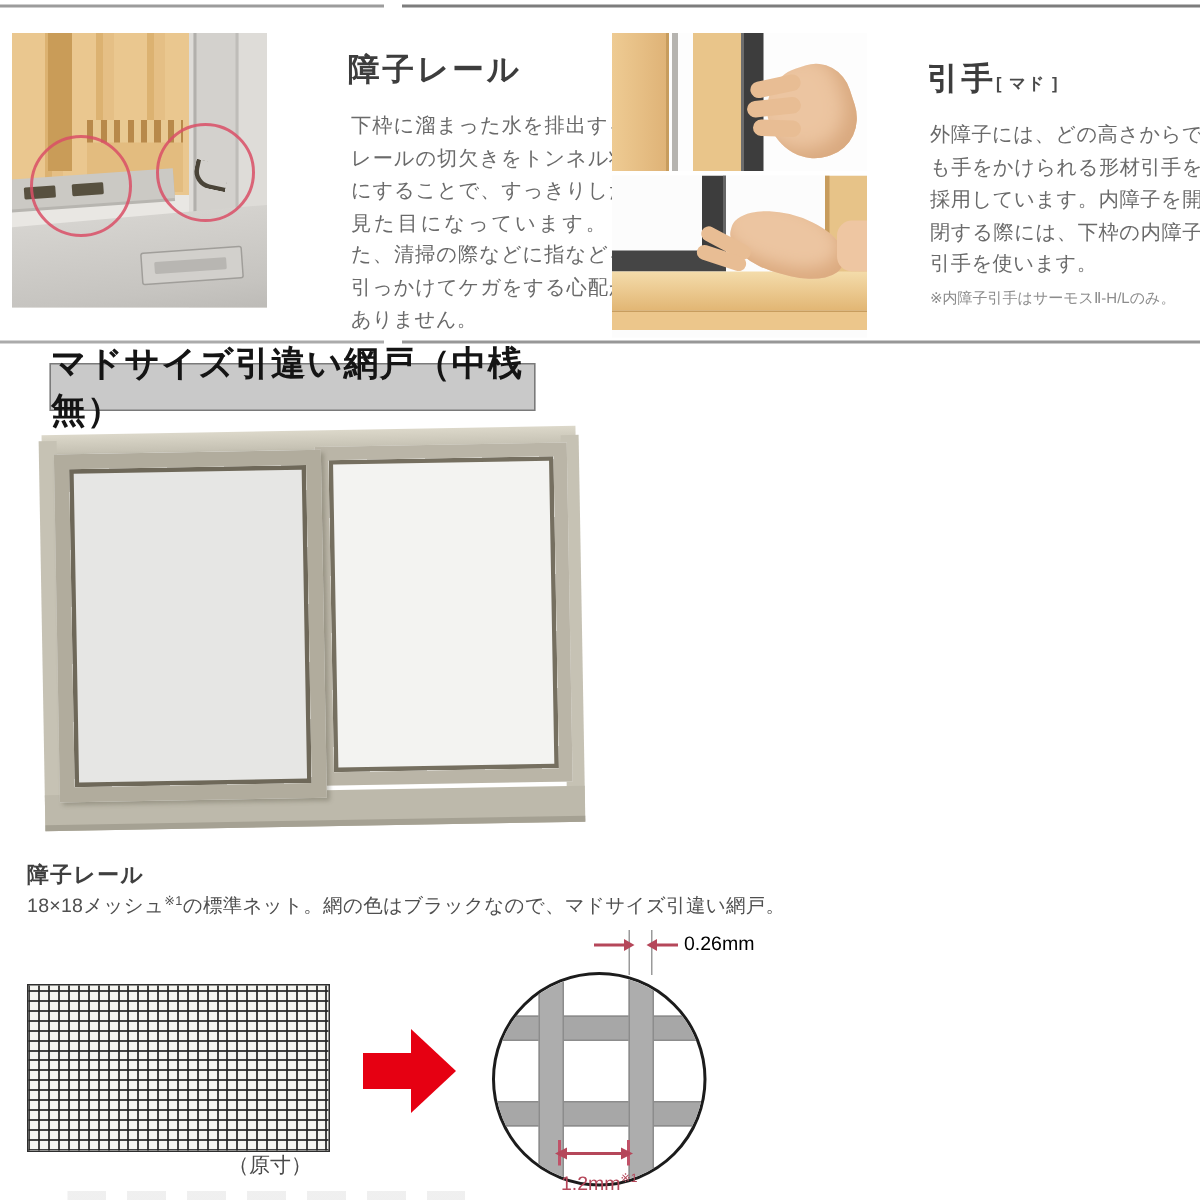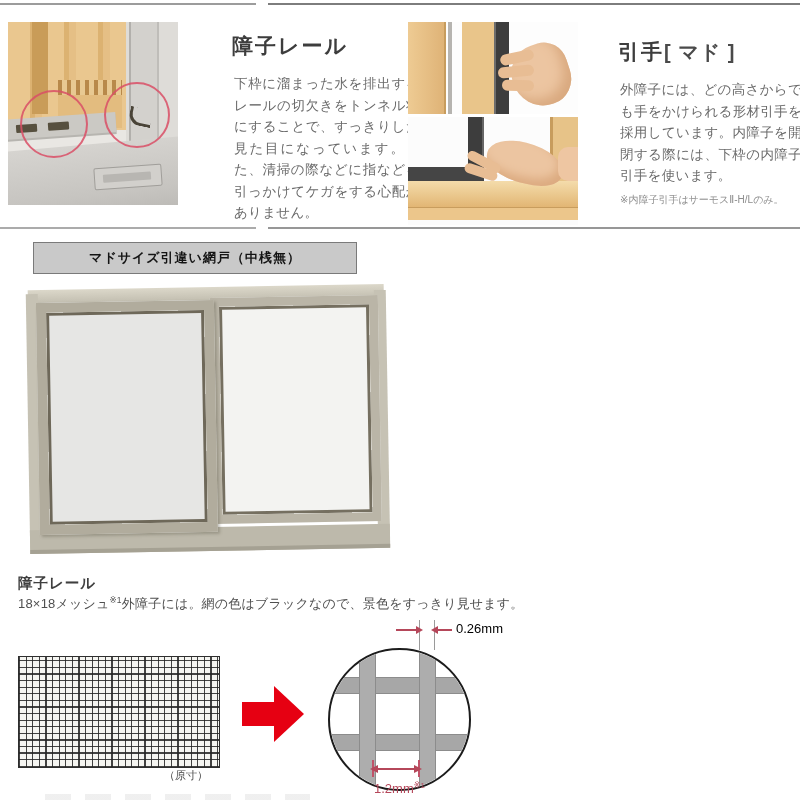--- a/index.html
+++ b/index.html
@@ -14,21 +14,21 @@
   
   .hr{position:absolute;height:2px;}
   .hr-tl{left:0;top:3px;width:256px;background:#9c9c9c;}
   .hr-tr{left:268px;top:3px;width:532px;background:#7d7d7d;}
   .hr-bl{left:0;top:227px;width:256px;height:2px;background:#ababab;}
   .hr-br{left:268px;top:227px;width:532px;height:2px;background:#979797;}
 
   
   .feat-text{position:absolute;}
   .feat-text h2{margin:0 0 13px 0;font-size:21px;font-weight:bold;color:#3d3d3d;letter-spacing:2px;}
-  .feat-text h2 .bracket{font-size:20px;letter-spacing:1px;color:#4a4a4a;text-align:center;}
+  .feat-text h2 .bracket{font-size:11px;letter-spacing:1px;color:#4a4a4a;text-align:center;}
   .feat-text p{margin:2px;font-size:13.5px;line-height:21.5px;color:#6a6a6a;letter-spacing:.3px;text-align:justify;}
   .feat-text p.note{margin-top:6px;font-size:10px;line-height:14px;color:#8c8c8c;letter-spacing:0;}
   .ft-left{left:232px;top:32px;width:190px;}
   .ft-right{left:618px;top:38px;width:186px;}
 
   
   .photo-rail{left:8px;top:22px;width:170px;height:183px;overflow:hidden;background:#e9e7e3;}
   .pr-wood{left:0;top:0;width:118px;height:108px;
     background:repeating-linear-gradient(90deg,#eac78f 0 22px,#dcb271 22px 27px,#e5bf85 27px 34px);}
   .pr-wood-frame{left:24px;top:0;width:16px;height:92px;background:#c99c58;}
@@ -70,21 +70,21 @@
   .pb-sill-face{left:0;top:90px;width:170px;height:12px;background:#ecc68b;border-top:1px solid #c89d5e;}
   .hb-palm{left:78px;top:26px;width:78px;height:40px;border-radius:50% 60% 45% 55%;transform:rotate(14deg);box-shadow:inset -6px -6px 10px #dcab80;}
   .hb-f1,.hb-f2{position:absolute;background:#e8bd94;border-radius:7px;height:10px;}
   .hb-f1{left:58px;top:40px;width:36px;transform:rotate(28deg);}
   .hb-f2{left:56px;top:50px;width:34px;transform:rotate(18deg);}
   .hb-arm{left:150px;top:30px;width:30px;height:34px;background:#eec6a2;border-radius:10px 0 0 10px;}
 
   
   .sec-header{left:33px;top:242px;width:322px;height:30px;background:#c9c9c9;border:1px solid #7a7a7a;
     display:flex;align-items:center;justify-content:center;
-    font-size:13px;font-weight:bold;color:#141414;letter-spacing:1px;}
+    font-size:23px;font-weight:bold;color:#141414;letter-spacing:1px;}
 
   
   .product{left:28px;top:283px;width:360px;height:277px;transform:rotate(-1deg);}
   .pf-top{left:2px;top:4px;width:356px;height:13px;background:linear-gradient(#dcd8ca,#c3bfb1);}
   .pf-left{left:0;top:8px;width:12px;height:256px;background:#c6c2b4;}
   .pf-right{left:348px;top:10px;width:12px;height:244px;background:#c6c2b4;}
   .pf-bottom{left:0;top:244px;width:360px;height:20px;background:#bdb9ab;border-bottom:4px solid #a5a193;}
   .panel{position:absolute;box-sizing:border-box;}
   .panel-right{left:184px;top:15px;width:168px;height:226px;border:9px solid #bab5a7;box-shadow:inset 0 0 0 3px #756f60;background:#f3f3f1;}
   .panel-left{left:10px;top:17px;width:178px;height:232px;border:10px solid #b1ac9d;box-shadow:inset 0 0 0 3px #6e6859, 2px 2px 3px rgba(90,85,70,.35);background:#e6e6e4;}
@@ -94,21 +94,21 @@
   .net-body{left:18px;top:595px;margin:0;font-size:13px;color:#4f4f4f;letter-spacing:.2px;}
   .net-body sup{font-size:8.5px;}
   .net-note{left:18px;top:617px;margin:0;font-size:10px;color:#828282;}
 
   
   .mesh-photo{left:18px;top:656px;width:202px;height:112px;border:1px solid #2e2e2e;box-sizing:border-box;
     background:
       repeating-linear-gradient(0deg,rgba(35,35,35,.85) 0 1.3px,transparent 1.3px 6.6px),
       repeating-linear-gradient(90deg,rgba(35,35,35,.85) 0 1.3px,transparent 1.3px 6.6px),
       #f5f5f1;}
-  .mesh-caption{left:152px;top:768px;width:68px;text-align:center;font-size:11px;color:#4a4a4a;}
+  .mesh-caption{left:152px;top:768px;width:68px;text-align:left;font-size:14px;color:#4a4a4a;}
 
   
   .red-arrow{left:242px;top:686px;width:62px;height:56px;}
   .ra-shaft{left:0;top:16px;width:32px;height:24px;background:#e60012;}
   .ra-head{left:32px;top:0;width:0;height:0;border-left:30px solid #e60012;border-top:28px solid transparent;border-bottom:28px solid transparent;}
 
   
   .dg-circle{left:328px;top:648px;width:143px;height:143px;border:2px solid #1c1c1c;border-radius:50%;background:#fff;overflow:hidden;box-sizing:border-box;}
   .wire{position:absolute;background:#adadad;}
   .wire-h{left:-2px;width:147px;height:15px;border-top:1px solid #8c8c8c;border-bottom:1px solid #8c8c8c;background:#a7a7a7;}
@@ -204,21 +204,21 @@
   <div class="product abs">
     <div class="pf-top abs"></div>
     <div class="pf-left abs"></div>
     <div class="pf-right abs"></div>
     <div class="pf-bottom abs"></div>
     <div class="panel panel-right"></div>
     <div class="panel panel-left"></div>
   </div>
 
   <h3 class="net-title abs">障子レール</h3>
-  <p class="net-body abs"><span>18×18メッシュ</span><sup>※1</sup><span>外障子には。網の色はブラックなので、景色をすっきり見せます。</span></p>
+  <p class="net-body abs"><span>18×18メッシュ</span><sup>※1</sup><span>の標準ネット。網の色はブラックなので、マドサイズ引違い網戸。</span></p>
 
   <div class="mesh-photo abs"></div>
   <div class="mesh-caption abs">（原寸）</div>
 
   <div class="red-arrow abs">
     <div class="ra-shaft abs"></div>
     <div class="ra-head abs"></div>
   </div>
 
   <div class="dg-circle abs">

